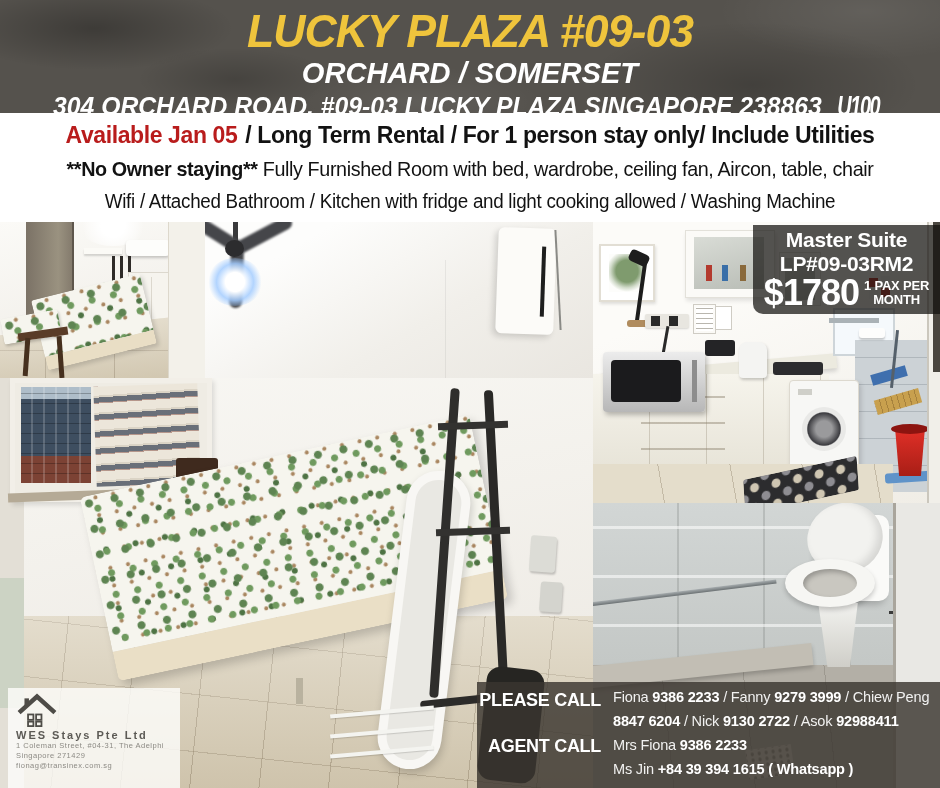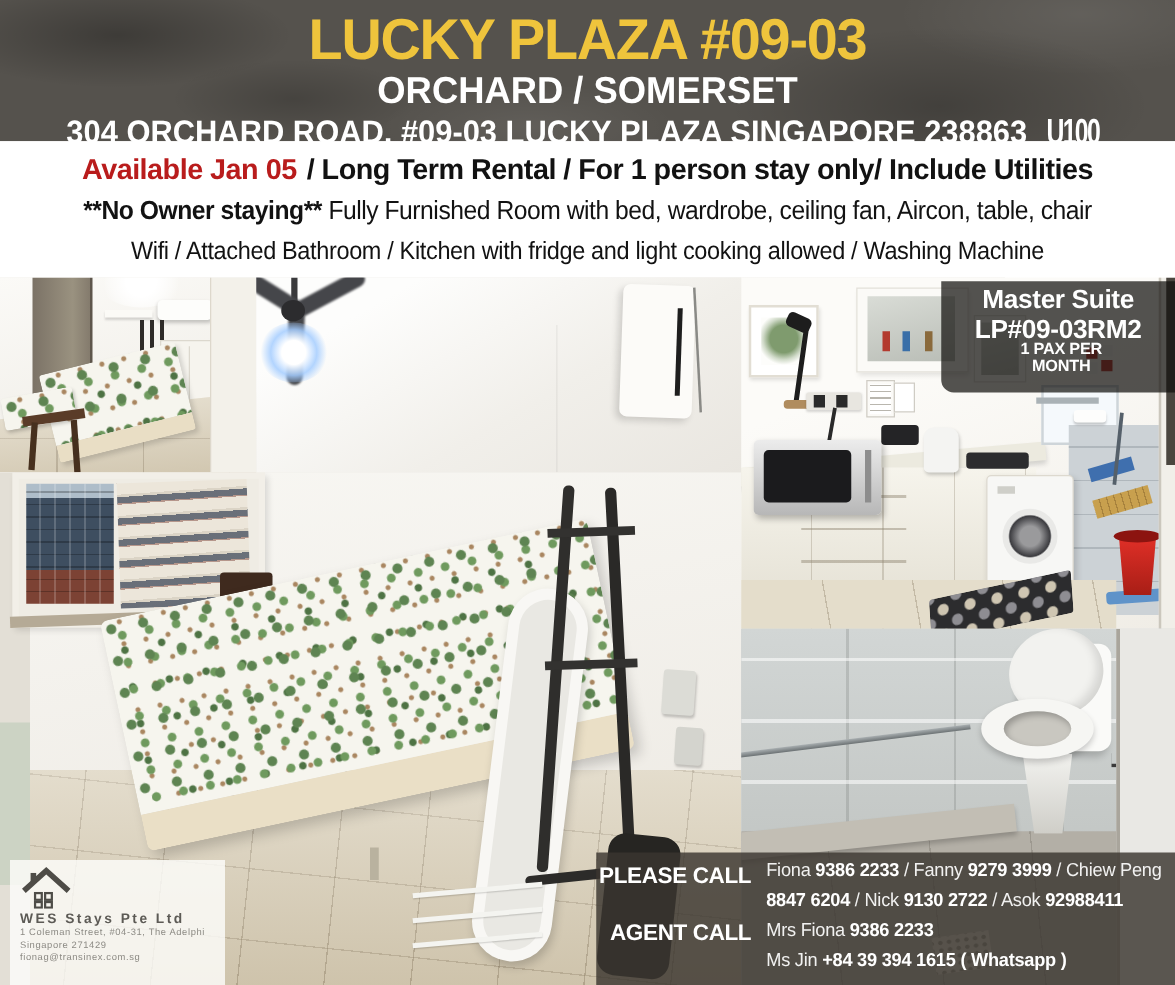--- a/index.html
+++ b/index.html
@@ -8,21 +8,21 @@
 
   
   .hdr{position:absolute;left:0;top:0;width:940px;height:113px;
        background-color:#55524d;
        background-image:
          radial-gradient(ellipse 200px 60px at 10% 25%, rgba(0,0,0,.28), transparent 70%),
          radial-gradient(ellipse 240px 90px at 80% 75%, rgba(0,0,0,.22), transparent 70%),
          radial-gradient(ellipse 170px 50px at 45% 90%, rgba(255,255,255,.07), transparent 70%),
          radial-gradient(ellipse 210px 70px at 92% 10%, rgba(255,255,255,.08), transparent 70%),
          radial-gradient(ellipse 140px 45px at 25% 70%, rgba(0,0,0,.18), transparent 70%);
-       text-align:center;color:#fff;}
+       text-align:center;color:#fff;font-style:italic;}
   .hdr-title{margin-top:4px;font-size:46px;font-weight:700;letter-spacing:-1px;color:#efc43c;
              transform:scaleX(.97);white-space:nowrap;}
   .hdr-sub{font-size:30px;font-weight:700;letter-spacing:0;margin-top:-2px;transform:scaleX(.97);}
   .hdr-addr{font-size:26px;font-weight:700;margin-top:0;transform:scaleX(.95);white-space:nowrap;}
   .u100{display:inline-block;font-size:29px;font-weight:700;letter-spacing:-2px;
         transform:scaleX(.72);vertical-align:-1px;}
 
   
   .band{position:absolute;left:0;top:113px;width:940px;height:109px;background:#fff;
         text-align:center;color:#121212;padding-top:5px;box-sizing:border-box;}
@@ -386,20 +386,21 @@
       <div class="t-hole"></div>
       <div class="t-hose"></div>
       <div class="t-drain"></div>
       <div class="t-rightwall"></div>
     </div>
 
     <div class="price-card">
       <div class="pc-name">Master Suite</div>
       <div class="pc-code">LP#09-03RM2</div>
       <div class="pc-row">
+        <span class="pc-price">$1780</span>
         <span class="pc-pax">
           <span>1 PAX PER</span><br>
           <span>MONTH</span>
         </span>
       </div>
     </div>
 
     <div class="wes-card">
       <div class="wes-logo-row">
         <svg width="42" height="34" viewBox="0 0 46 38">

